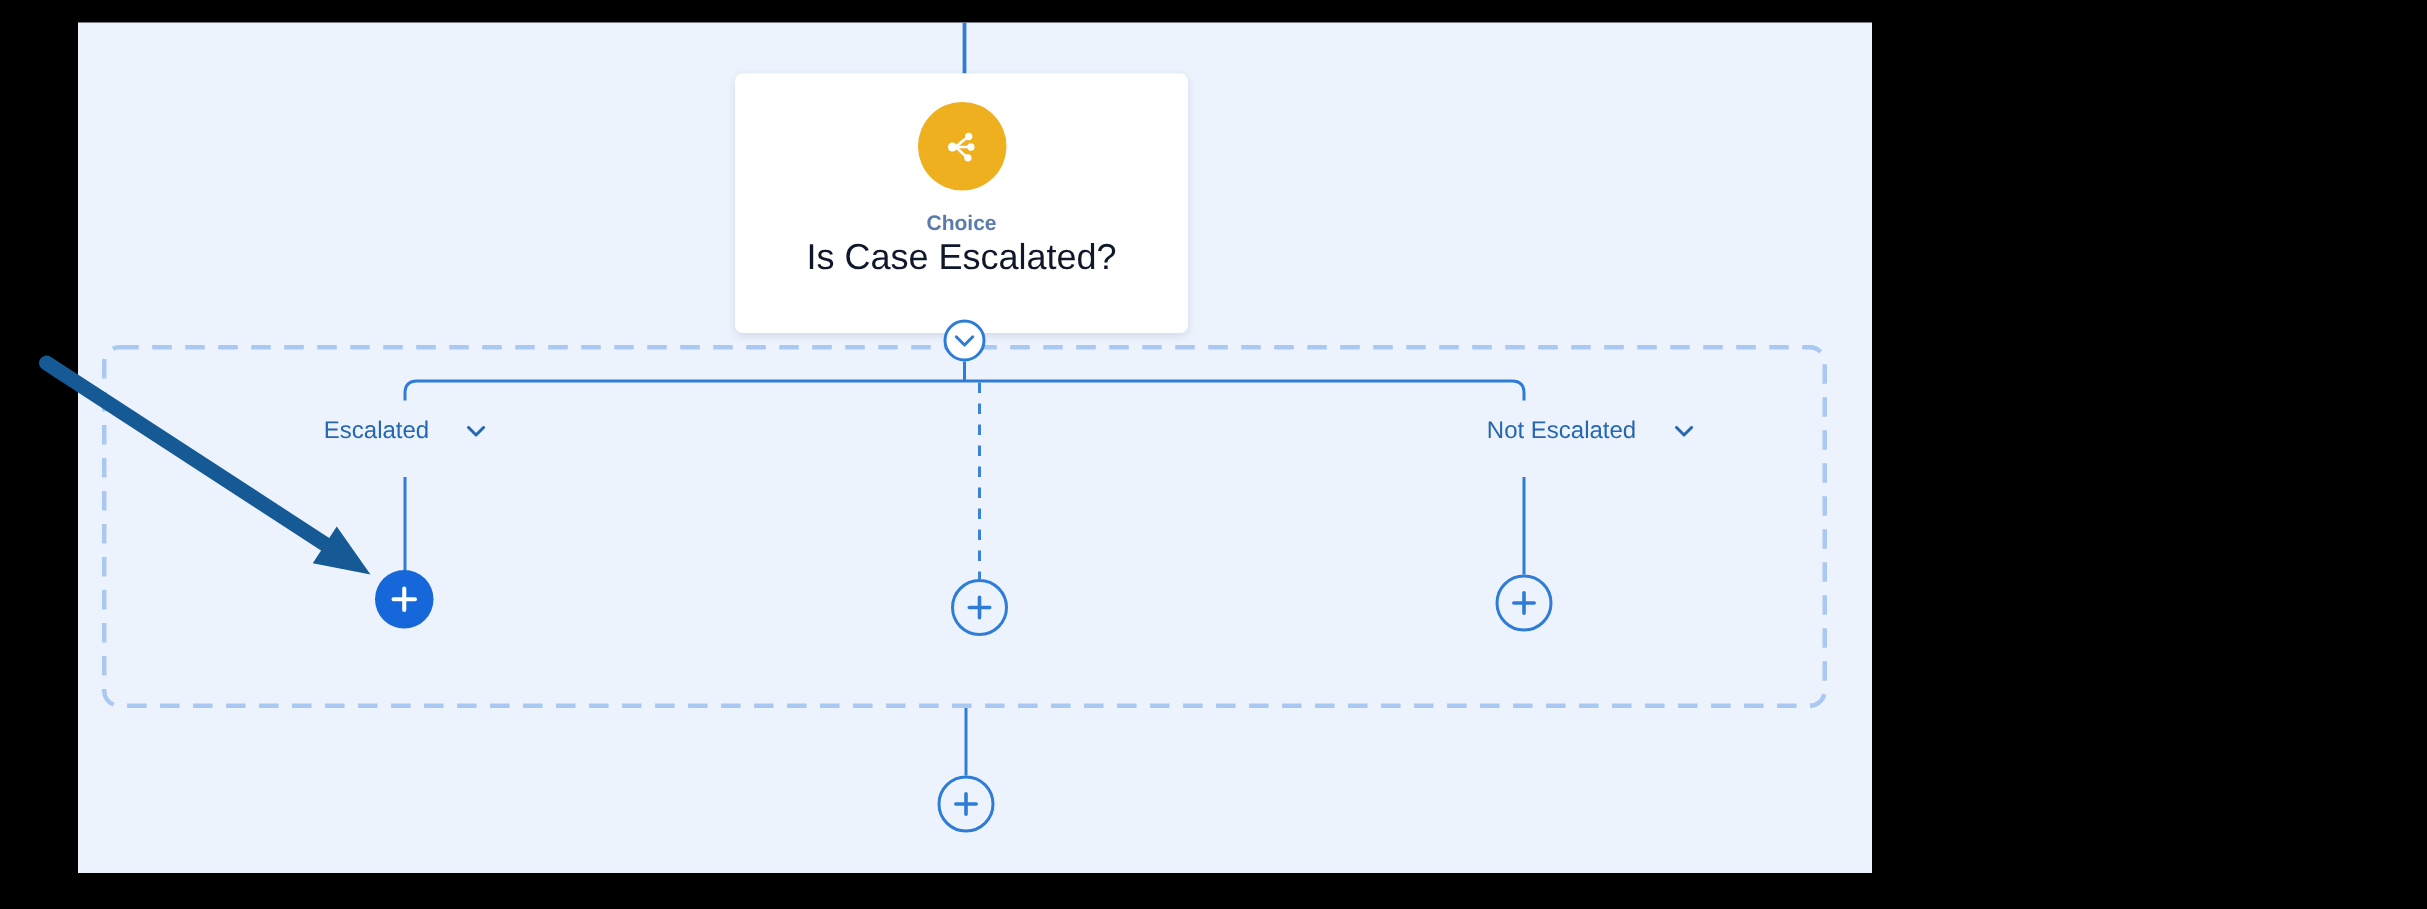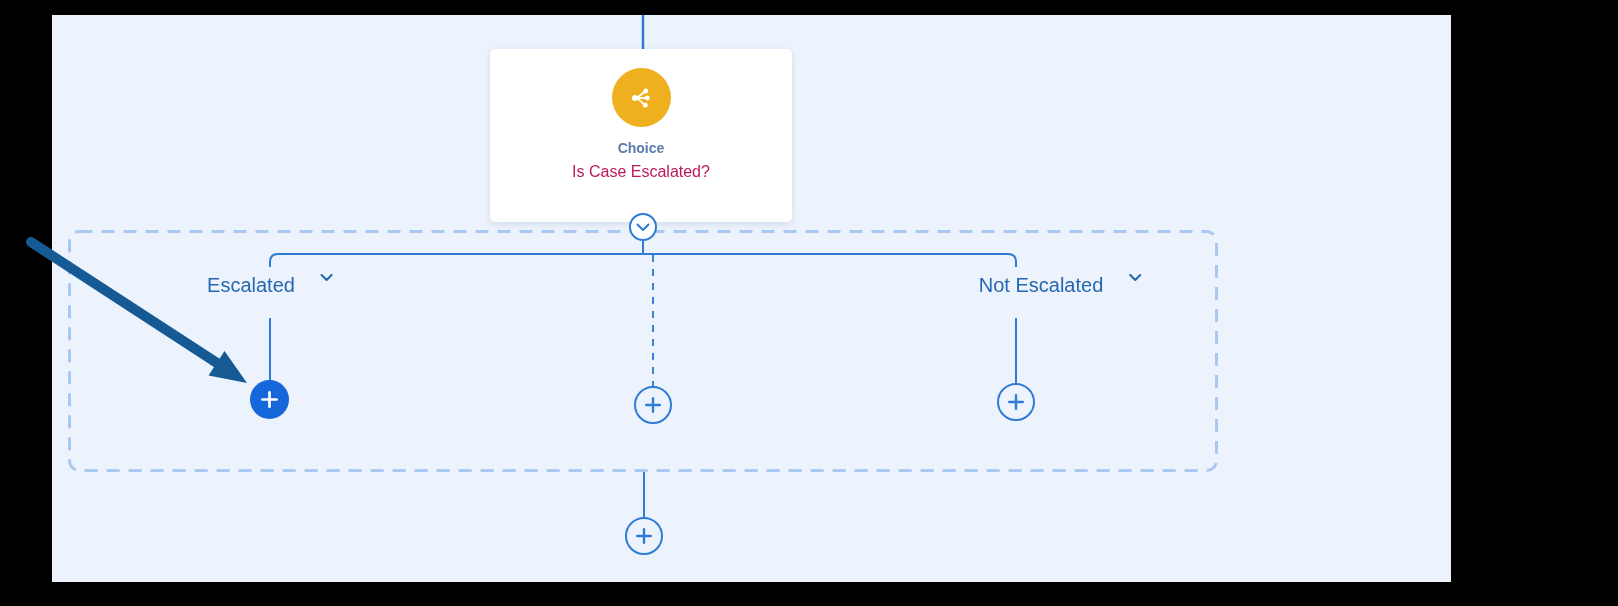--- a/index.html
+++ b/index.html
@@ -3,60 +3,59 @@
 <meta charset="utf-8">
 <style>
   html,body{margin:0;padding:0;}
   body{
     width:1618px;height:606px;position:relative;overflow:hidden;
     background:#000000;
     font-family:"Liberation Sans", sans-serif;
   }
   
   .flow-canvas{
-    position:absolute;left:52px;top:15px;width:1367px;height:567px;
+    position:absolute;left:52px;top:15px;width:1196px;height:567px;
     background:#edf3fd;
-    padding-left:32px;
   }
   
   .connector-layer{position:absolute;left:0;top:0;width:1196px;height:567px;pointer-events:none;}
   
   .node-card{
     position:absolute;left:438px;top:34px;width:302px;height:173px;
     background:#ffffff;border-radius:5px;
     box-shadow:0 2px 6px rgba(13,40,80,0.12);
     display:flex;flex-direction:column;align-items:center;
     cursor:pointer;
   }
   .node-icon{
     margin-top:19px;width:59px;height:59px;border-radius:50%;
     background:#eeb01f;display:flex;align-items:center;justify-content:center;
   }
   .node-type{
     margin-top:13px;font-size:14px;font-weight:700;color:#5a7bab;line-height:16px;
   }
   .node-title{
-    margin-top:3px;font-size:16px;font-weight:400;color:#be185d;line-height:26px;
+    margin-top:3px;font-size:24px;font-weight:400;color:#0f172a;line-height:26px;
   }
   
   .collapse-toggle{
     position:absolute;left:577px;top:198px;width:28px;height:28px;border-radius:50%;
     background:#ffffff;border:2px solid #2e7cd6;box-sizing:border-box;
     display:flex;align-items:center;justify-content:center;cursor:pointer;z-index:3;
   }
   
   .branches-region{
     position:absolute;left:16px;top:215px;width:1150px;height:242px;
     box-sizing:border-box;border-radius:10px;z-index:1;
   }
   
   .branch-label{
     position:absolute;top:259px;height:28px;transform:translateX(-50%);
-    display:flex;align-items:flex-start;gap:25px;
-    font-size:20px;color:#2667b1;white-space:nowrap;cursor:pointer;z-index:2;
+    display:flex;align-items:center;gap:25px;
+    font-size:16px;color:#2667b1;white-space:nowrap;cursor:pointer;z-index:2;
   }
   .branch-label.left{left:218px;}
   .branch-label.right{left:964px;margin-left:44px;}
   
   .add-btn{
     position:absolute;width:38px;height:38px;border-radius:50%;box-sizing:border-box;
     display:flex;align-items:center;justify-content:center;cursor:pointer;z-index:2;
     padding:0;
   }
   .add-btn.outline{

